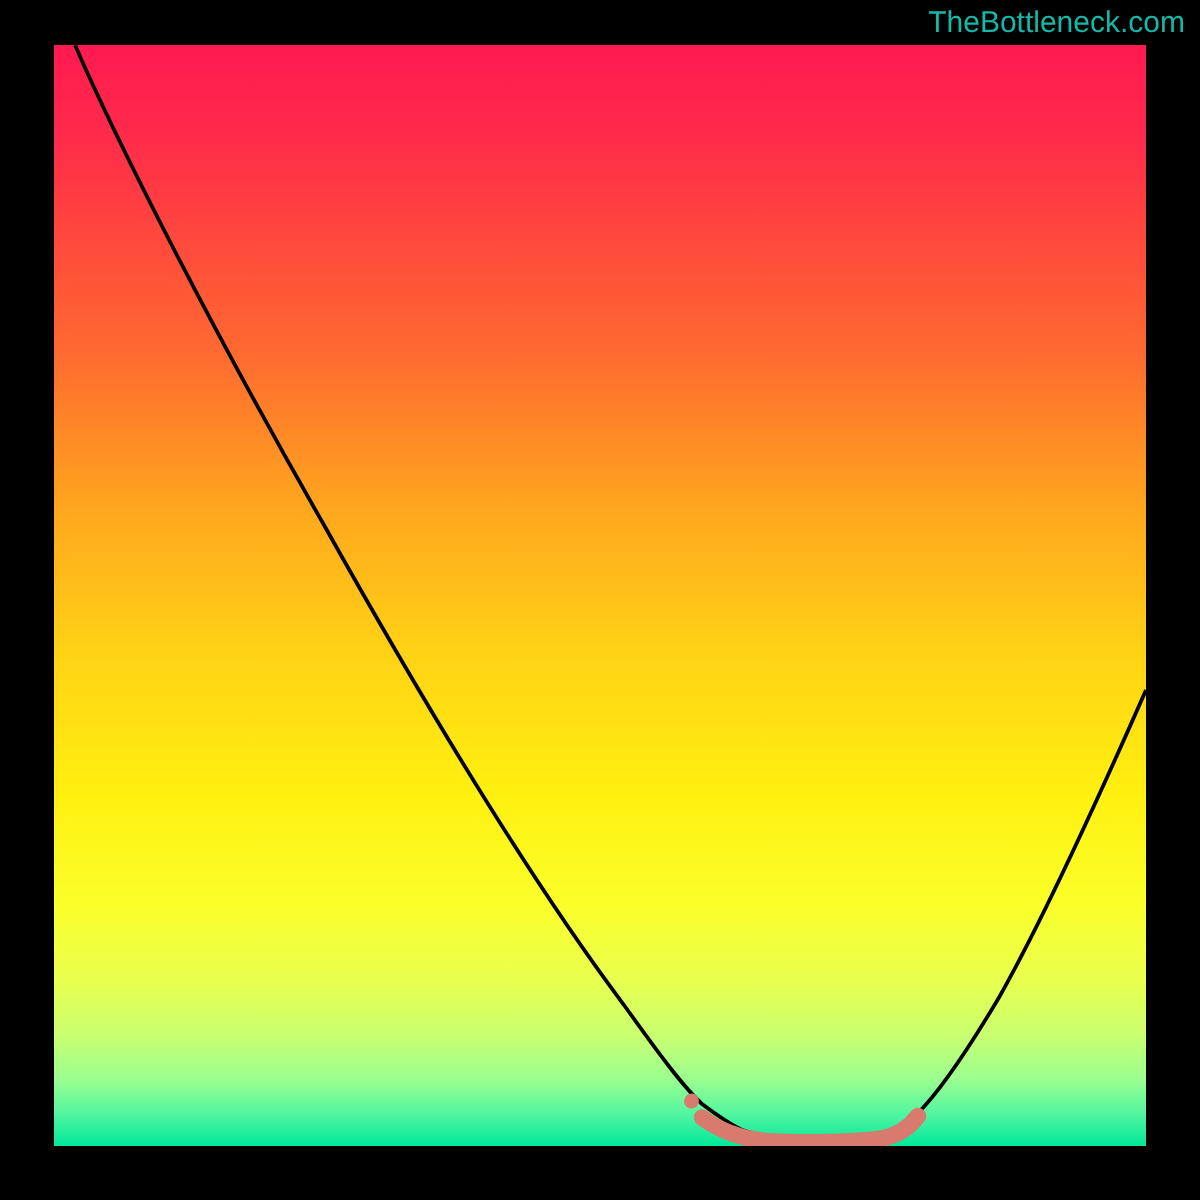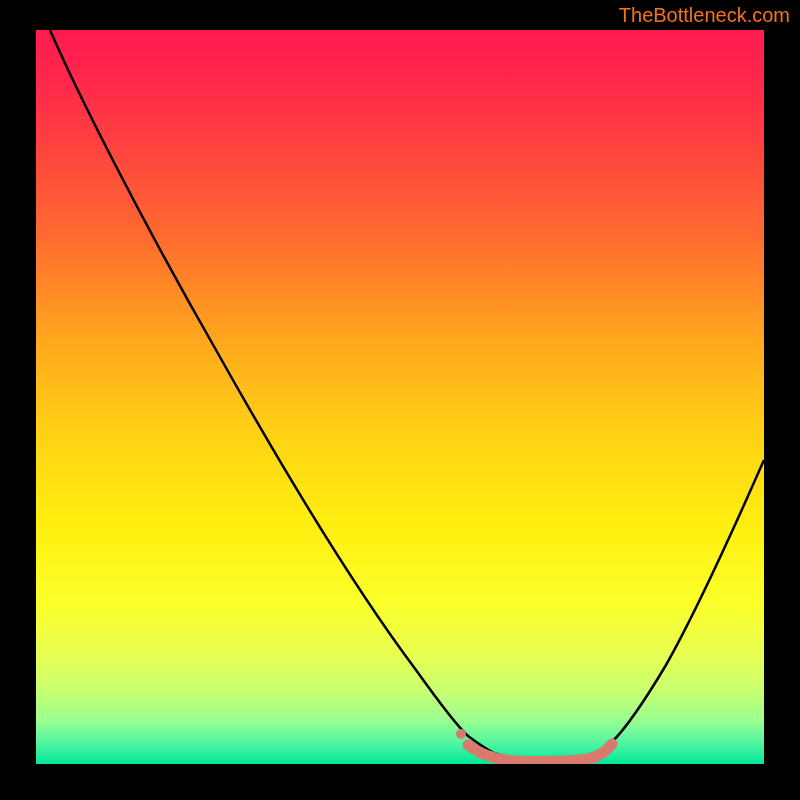--- a/index.html
+++ b/index.html
@@ -7,21 +7,21 @@
     width: 800px;
     height: 800px;
     background: #000;
     position: relative;
     font-family: Arial, sans-serif;
   }
   .watermark {
     position: absolute;
     top: 4px;
     right: 10px;
-    color: #f97316;
+    color: #14b8a6;
     font-size: 20px;
     font-weight: 500;
     z-index: 10;
   }
   .plot-area {
     position: absolute;
     left: 36px;
     top: 30px;
     width: 728px;
     height: 734px;

